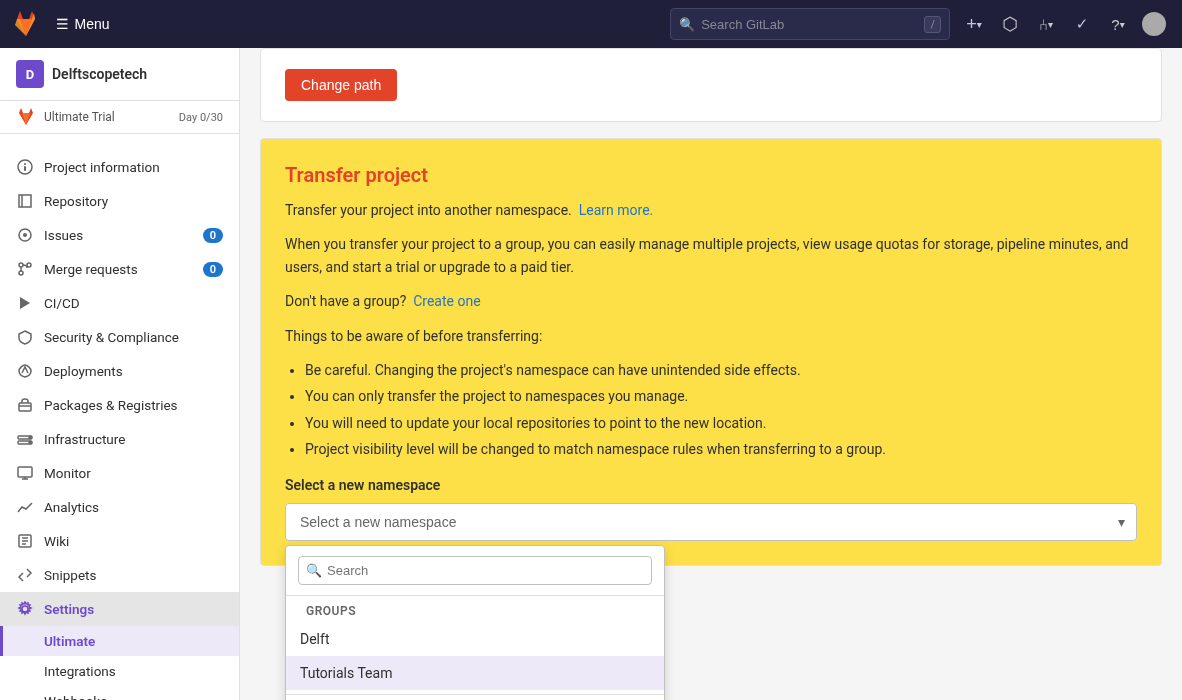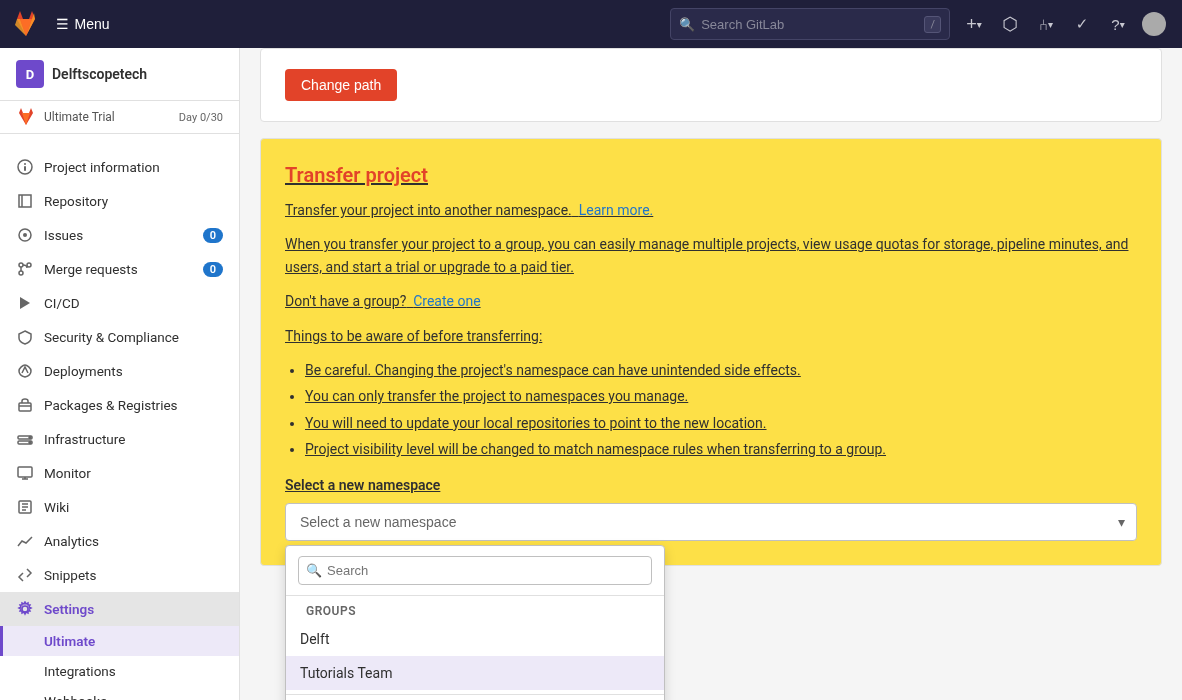--- a/index.html
+++ b/index.html
@@ -122,21 +122,20 @@
       display: flex; align-items: center;
       padding: 7px 16px 7px 44px;
       cursor: pointer; color: #303030; font-size: 13.5px;
     }
     .sidebar-sub-item.active { background: #ede9f8; color: #6e49cb; font-weight: 600; border-left: 3px solid #6e49cb; padding-left: 41px; }
 
     
     .main {
       flex: 1; overflow-y: auto; background: #f5f5f5; padding: 0;
       position: relative;
-      text-decoration: underline;
     }
     .content-area { padding: 0 20px 20px; }
 
     
     .change-path-section {
       background: #fff; border: 1px solid #e0e0e0; border-radius: 4px;
       padding: 20px 24px; margin-bottom: 16px;
     }
     .btn-change-path {
       background: #e24329; color: #fff; border: none; border-radius: 4px;
@@ -386,36 +385,36 @@
               <line x1="5" y1="14" x2="11" y2="14"></line>
               <line x1="8" y1="12" x2="8" y2="14"></line>
             </svg>
         </span>
         <span class="sidebar-item-label">Monitor</span>
       </div>
 
       <div class="sidebar-item">
         <span class="sidebar-item-icon">
           <svg width="16" height="16" viewBox="0 0 16 16" fill="none" stroke="currentColor" stroke-width="1.5">
+              <polyline points="1,13 5,8 9,10 15,4"></polyline>
+            </svg>
+        </span>
+        <span class="sidebar-item-label">Analytics</span>
+      </div>
+
+      <div class="sidebar-item">
+        <span class="sidebar-item-icon">
+          <svg width="16" height="16" viewBox="0 0 16 16" fill="none" stroke="currentColor" stroke-width="1.5">
               <rect x="2" y="2" width="12" height="12" rx="1"></rect>
               <line x1="5" y1="5" x2="11" y2="5"></line>
               <line x1="5" y1="8" x2="11" y2="8"></line>
               <line x1="5" y1="11" x2="9" y2="11"></line>
             </svg>
         </span>
         <span class="sidebar-item-label">Wiki</span>
-      </div>
-
-      <div class="sidebar-item">
-        <span class="sidebar-item-icon">
-          <svg width="16" height="16" viewBox="0 0 16 16" fill="none" stroke="currentColor" stroke-width="1.5">
-              <polyline points="1,13 5,8 9,10 15,4"></polyline>
-            </svg>
-        </span>
-        <span class="sidebar-item-label">Analytics</span>
       </div>
 
       <div class="sidebar-item">
         <span class="sidebar-item-icon">
           <svg width="16" height="16" viewBox="0 0 16 16" fill="none" stroke="currentColor" stroke-width="1.5">
               <polyline points="10,2 14,6 10,10"></polyline>
               <polyline points="6,14 2,10 6,6"></polyline>
             </svg>
         </span>
         <span class="sidebar-item-label">Snippets</span>

